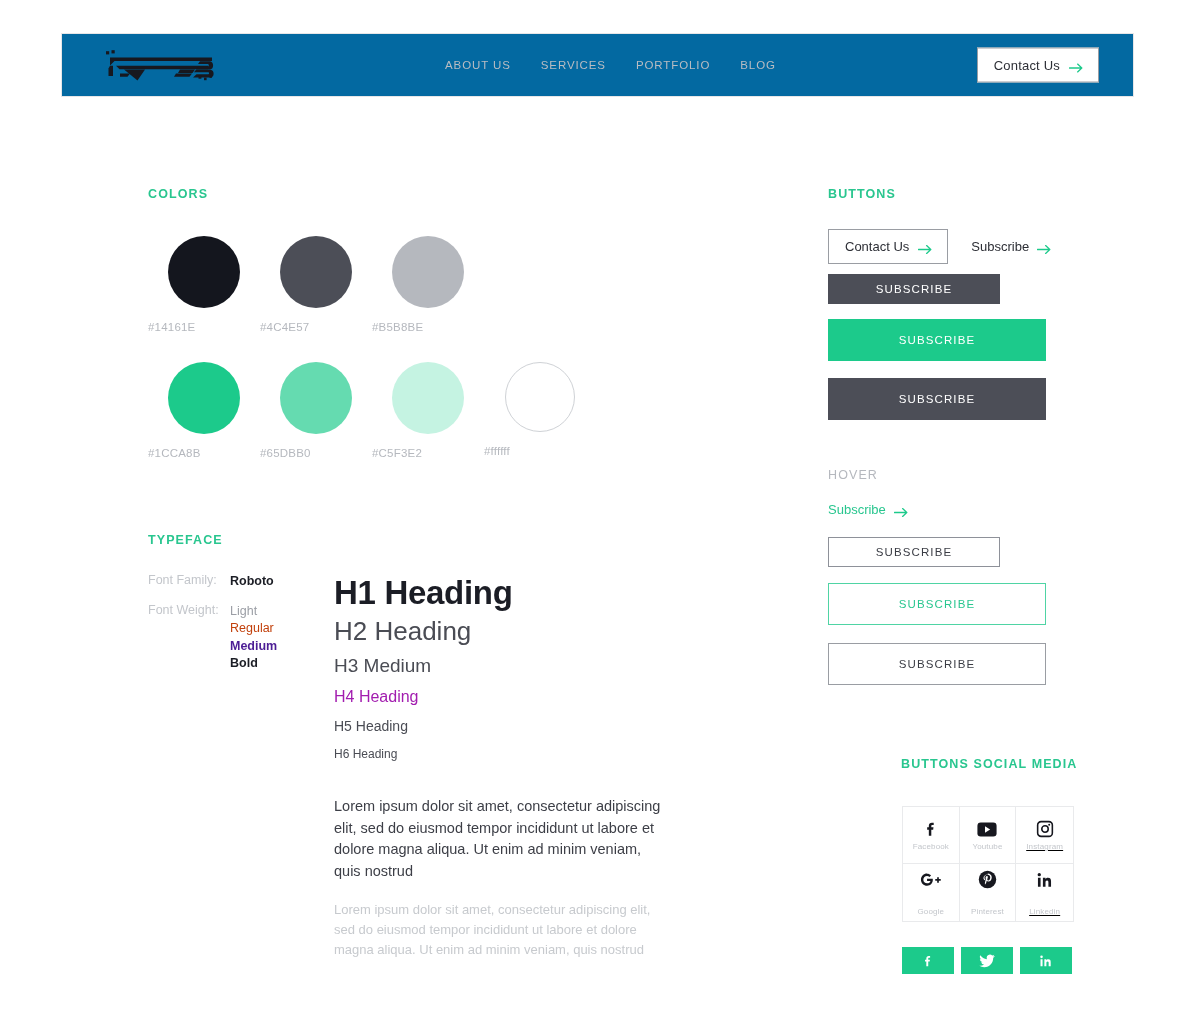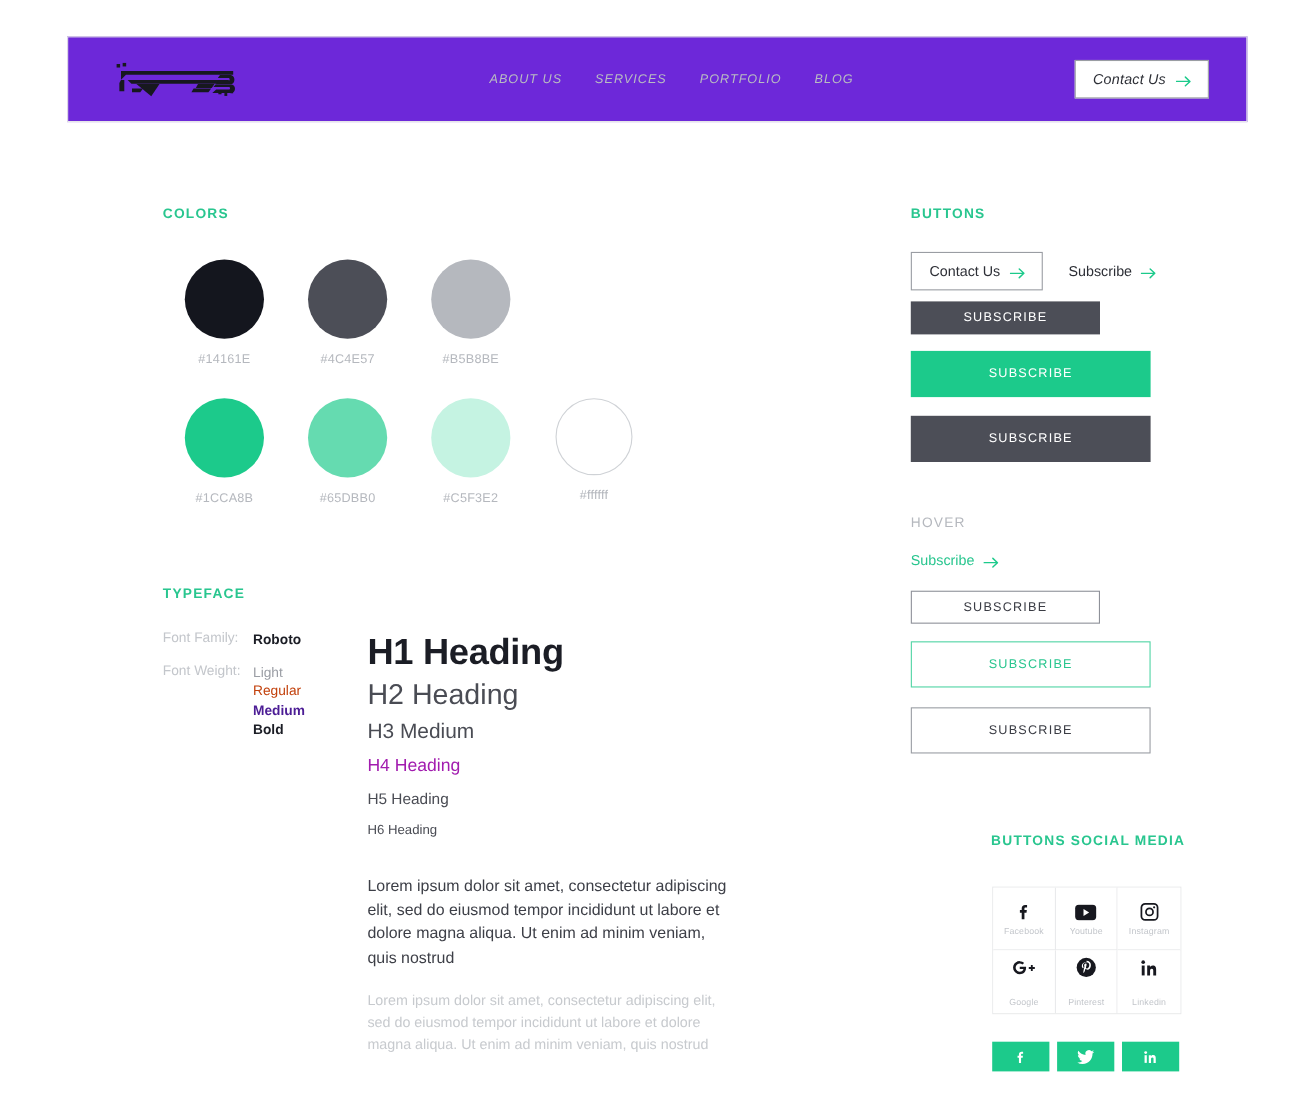--- a/index.html
+++ b/index.html
@@ -8,24 +8,24 @@
     background: #ffffff;
     font-family: "Liberation Sans", sans-serif;
     -webkit-font-smoothing: antialiased;
     overflow: hidden;
   }
   .page { position: relative; width: 1195px; height: 1018px; }
 
   
   .site-header {
     position: absolute; left: 61px; top: 33px;
-    width: 1073px; height: 78px;
+    width: 1073px; height: 64px;
     border: 1px solid #e6e6e8;
-    background: #6d28d9;
-    display: flex; align-items: center; font-style: italic;
+    background: #0369a1;
+    display: flex; align-items: center;
   }
   .logo-wrap {
     position: absolute; left: 38px; top: 50%;
     transform: translateY(-50%);
     width: 118px; height: 34px;
   }
   .logo-wrap svg { display: block; width: 118px; height: 34px; }
 
   .main-nav {
     position: absolute; left: 383px; top: 50%;
@@ -55,21 +55,21 @@
   .sec-head {
     font-size: 12.5px; font-weight: bold;
     letter-spacing: 1.1px; color: #29c68f;
     text-transform: uppercase;
   }
   .sec-head.muted { color: #b5b8be; font-weight: 400; letter-spacing: 1.1px; }
 
   
   #colors-section { position: absolute; left: 148px; top: 187px; width: 470px; }
   .swatch-row { display: flex; margin-top: 0; }
-  .swatch-col { width: 112px; text-align: center; }
+  .swatch-col { width: 112px; }
   .swatch {
     width: 72px; height: 72px; border-radius: 50%;
     margin: 0 auto;
   }
   .swatch.outline { width: 70px; height: 70px; border: 1px solid #cfd2d6; background: #fff; }
   .swatch-label {
     margin-top: 13px; font-size: 11.5px; color: #b5b8be; letter-spacing: .2px;
   }
   #swatch-row-1 { position: absolute; left: 0; top: 49px; }
   #swatch-row-2 { position: absolute; left: 0; top: 175px; }
@@ -176,21 +176,21 @@
     display: grid; grid-template-columns: repeat(3, 1fr);
   }
   .social-cell {
     height: 57px;
     border-right: 1px solid #e9eaec;
     border-bottom: 1px solid #e9eaec;
     display: flex; flex-direction: column;
     align-items: center; justify-content: center;
     gap: 3px; cursor: pointer; background: #fff;
   }
-  .social-cell:nth-child(3n) { border-right: none; }
+  .social-cell:nth-child(3n) { border-right: none; text-decoration: underline; }
   .social-cell:nth-child(n+4) { border-bottom: none; gap: 17px; }
   .social-cell .ico { height: 20px; display: flex; align-items: center; }
   .social-cell .ico svg { display: block; }
   .social-cell .cap { font-size: 8px; color: #c3c6cb; letter-spacing: .15px; }
 
   .social-pills { position: absolute; left: 1px; top: 190px; display: flex; gap: 7px; }
   .pill {
     width: 52px; height: 27px; background: #1cca8b;
     display: flex; align-items: center; justify-content: center;
     cursor: pointer;

